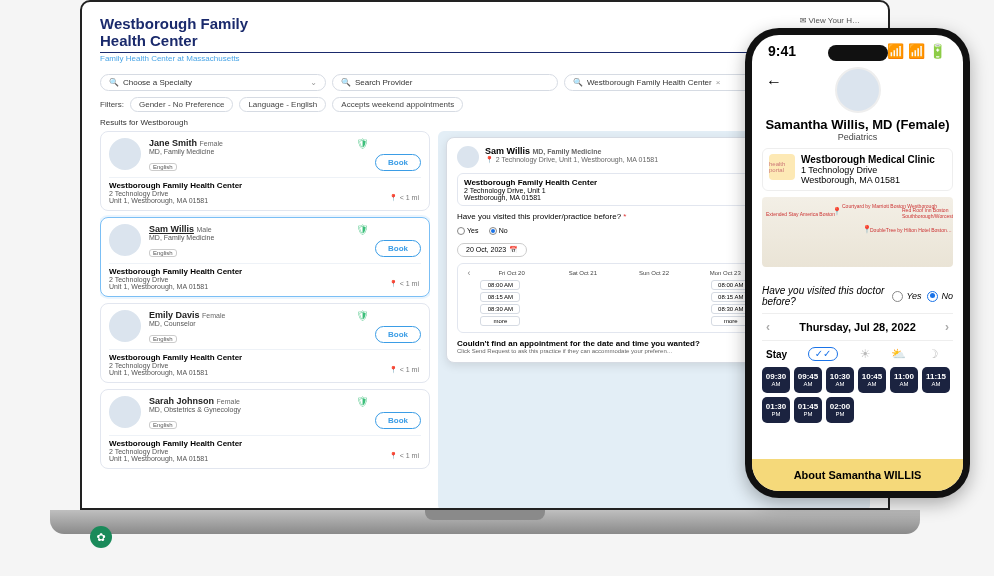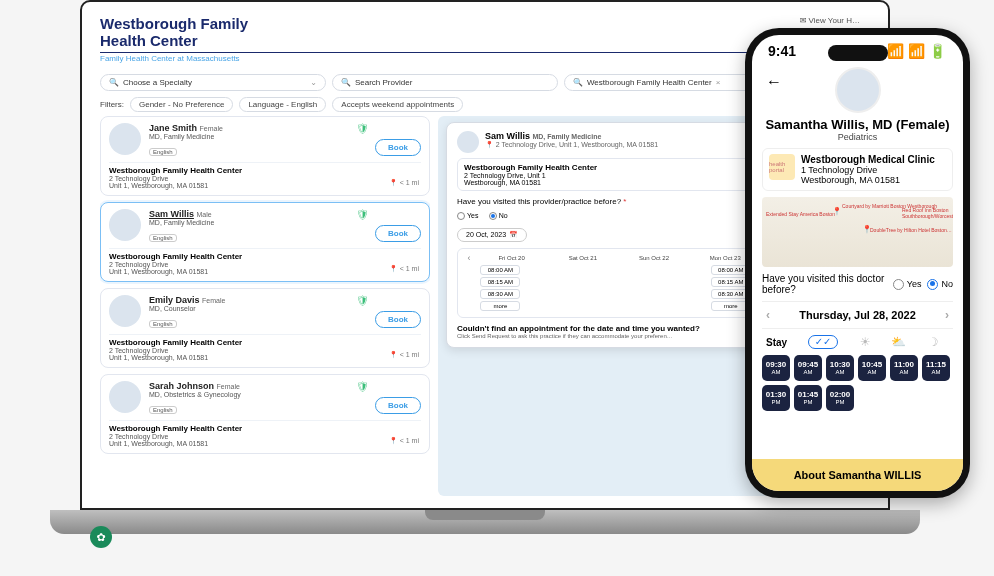--- a/index.html
+++ b/index.html
@@ -86,21 +86,21 @@
 .ph-back { font-size: 16px; position: absolute; left: 14px; top: 36px; }
 .ph-title { text-align: center; font-size: 13px; font-weight: 700; margin-top: 4px; }
 .ph-sub { text-align: center; font-size: 9px; color: #444; }
 .ph-avatar { width: 46px; height: 46px; border-radius: 50%; background: #dbe4ee; margin: 4px auto; border: 2px solid #eee; }
 .ph-clinic { display: flex; gap: 6px; border: 1px solid #eee; border-radius: 6px; padding: 5px 6px; margin-top: 6px; font-size: 9px; }
 .ph-logo { width: 26px; height: 26px; background: #fde9b5; border-radius: 4px; font-size: 6px; display: flex; align-items: center; justify-content: center; color: #c77; }
 .ph-clinic .t { font-weight: 700; font-size: 10px; }
 .ph-map { height: 70px; background: linear-gradient(#f3efe6,#eae4d6); border-radius: 4px; margin-top: 6px; position: relative; overflow: hidden; font-size: 5px; }
 .ph-map .pin { position: absolute; color: #d33; font-size: 8px; }
 .ph-map .lbl { position: absolute; color: #c33; font-size: 5px; }
-.ph-q { display: flex; align-items: center; gap: 6px; margin-top: 6px; font-size: 10px; }
+.ph-q { display: flex; align-items: center; gap: 6px; margin-top: 18px; font-size: 10px; font-style: italic; }
 .ph-q .qt { flex: 1; font-weight: 500; line-height: 1.1; }
 .ph-radio { display: flex; align-items: center; gap: 3px; font-size: 9px; }
 .ph-radio .c { width: 11px; height: 11px; border: 1.5px solid #888; border-radius: 50%; }
 .ph-radio.sel .c { border-color: #1a73e8; }
 .ph-radio.sel .c::after { content: ""; display: block; width: 5px; height: 5px; background: #1a73e8; border-radius: 50%; margin: 1.5px; }
 .ph-date { display: flex; align-items: center; justify-content: space-between; border-top: 1px solid #eee; border-bottom: 1px solid #eee; padding: 6px 4px; margin-top: 6px; font-size: 11px; font-weight: 600; }
 .ph-date .arr { color: #aaa; font-size: 12px; }
 .ph-tod { display: flex; align-items: center; gap: 10px; margin-top: 6px; padding: 0 4px; }
 .ph-tod .lbl { font-size: 10px; font-weight: 600; }
 .ph-tod .ic { flex: 1; display: flex; justify-content: space-around; font-size: 12px; color: #bbb; }
@@ -133,20 +133,21 @@
       <div class="pillbox" style="flex:0 0 70px">📍 <span>Westboro…</span></div>
     </div>
 
     <div class="filters2">
       <span>Filters:</span>
       <span class="chip"><span>Gender - No Preference</span></span>
       <span class="chip"><span>Language - English</span></span>
       <span class="chip"><span>Accepts weekend appointments</span></span>
     </div>
 
+    <div class="results-label"><span>Results for Westborough</span></div>
 
     <div class="layout">
       <div class="left-col">
 
         <div id="cards">
             <div class="card">
     <div class="row1">
       <div class="avatar"></div>
       <div>
         <div class="name">Jane Smith <span class="g">Female</span></div>

